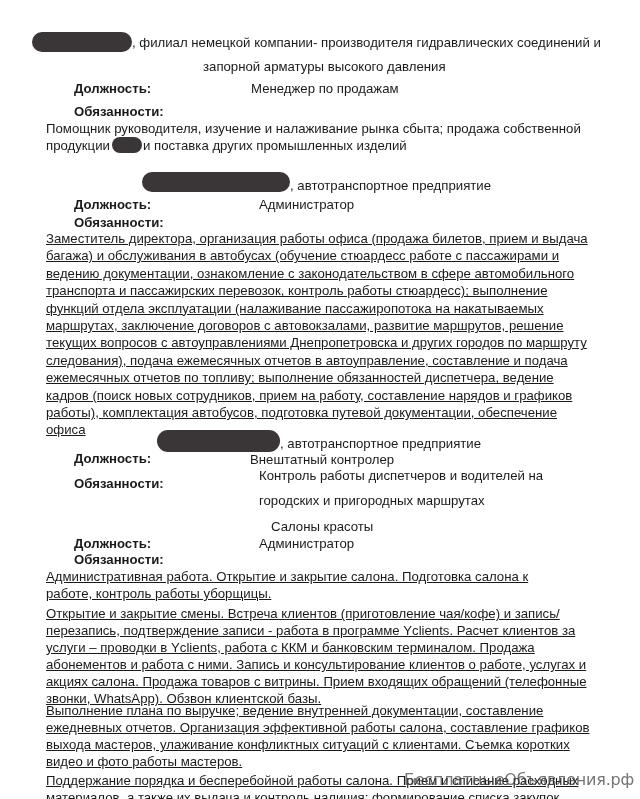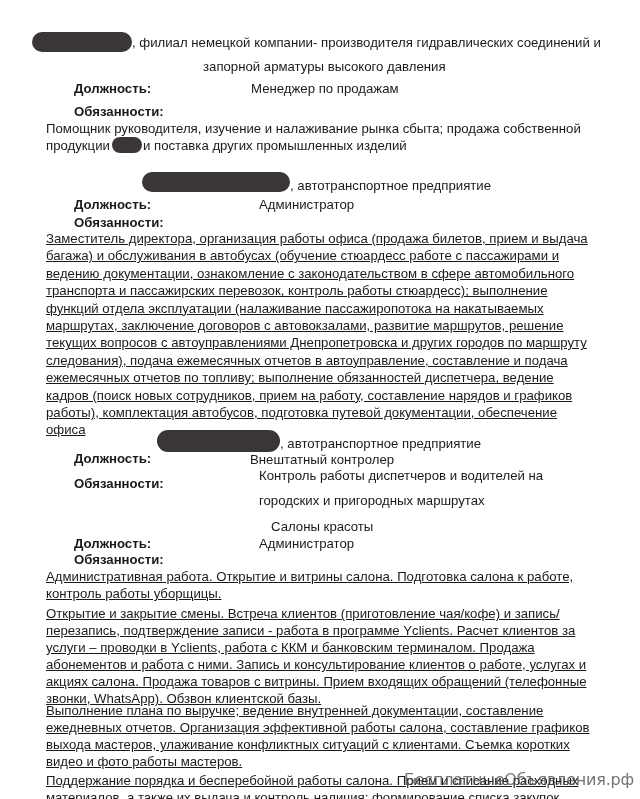--- a/index.html
+++ b/index.html
@@ -68,18 +68,18 @@
 <div class="abs label" style="left:46px; top:450px;">Должность:</div>
 <div class="abs" style="left:250px; top:451px;">Внештатный контролер</div>
 <div class="abs" style="left:259px; top:467px;">Контроль работы диспетчеров и водителей на</div>
 <div class="abs label" style="left:46px; top:475px;">Обязанности:</div>
 <div class="abs" style="left:259px; top:484px;margin-top:8px;">городских и пригородных маршрутах</div>
 
 <div class="abs" style="left:271px; top:518px;text-align:right;">Салоны красоты</div>
 <div class="abs label" style="left:46px; top:535px;">Должность:</div>
 <div class="abs" style="left:259px; top:535px;">Администратор</div>
 <div class="abs label" style="left:46px; top:551px;">Обязанности:</div>
-<div class="para" style="top:568px; width:530px;">Административная работа. Открытие и витрины салона. Подготовка салона к работе, контроль работы уборщицы.</div>
+<div class="para" style="top:568px; width:530px;">Административная работа. Открытие и закрытие салона. Подготовка салона к работе, контроль работы уборщицы.</div>
 <div class="para" style="top:605px; width:550px;">Открытие и закрытие смены. Встреча клиентов (приготовление чая/кофе) и запись/перезапись, подтверждение записи - работа в программе Yclients. Расчет клиентов за услуги – проводки в Yclients, работа с ККМ и банковским терминалом. Продажа абонементов и работа с ними. Запись и консультирование клиентов о работе, услугах и акциях салона. Продажа товаров с витрины. Прием входящих обращений (телефонные звонки, WhatsApp). Обзвон клиентской базы.</div>
 <div class="para" style="top:702px; width:548px;">Выполнение плана по выручке; ведение внутренней документации, составление ежедневных отчетов. Организация эффективной работы салона, составление графиков выхода мастеров, улаживание конфликтных ситуаций с клиентами. Съемка коротких видео и фото работы мастеров.</div>
 <div class="para" style="top:772px; width:540px;">Поддержание порядка и бесперебойной работы салона. Прием и списание расходных материалов, а также их выдача и контроль наличия; формирование списка закупок.</div>
 
 <div class="watermark">БесплатныеОбъявления.рф</div>
 
 </body></html>

